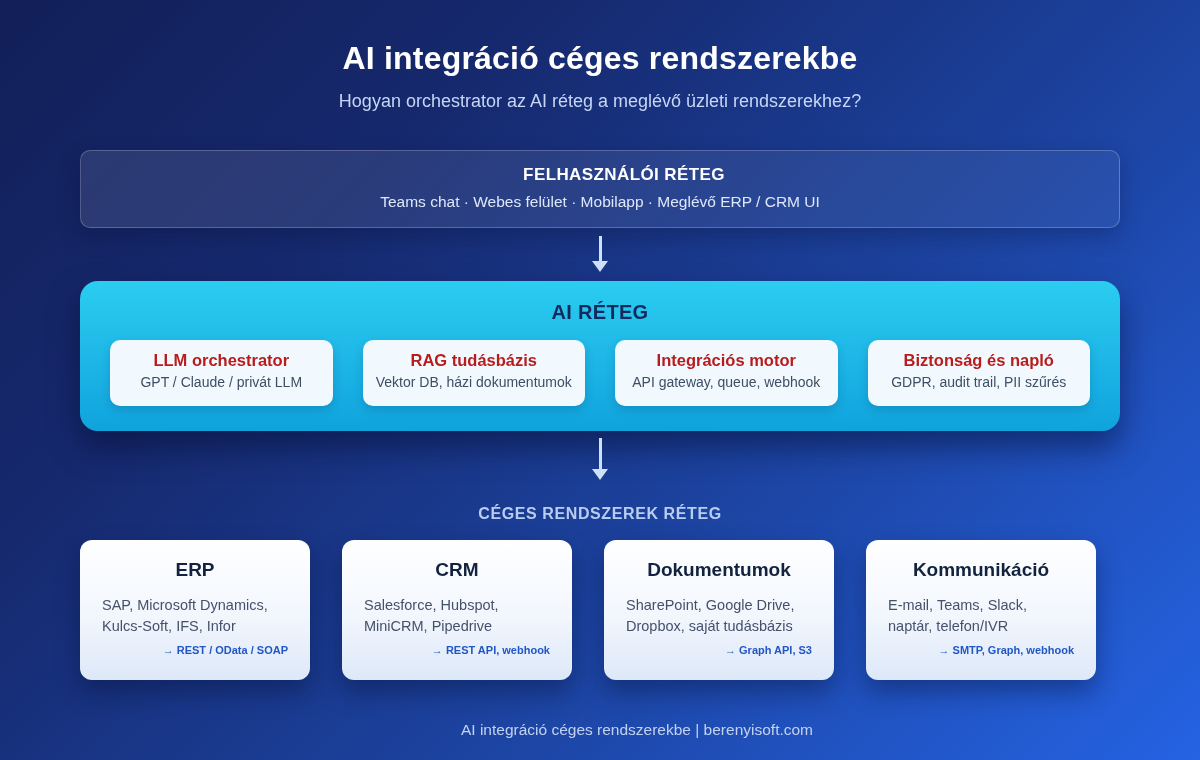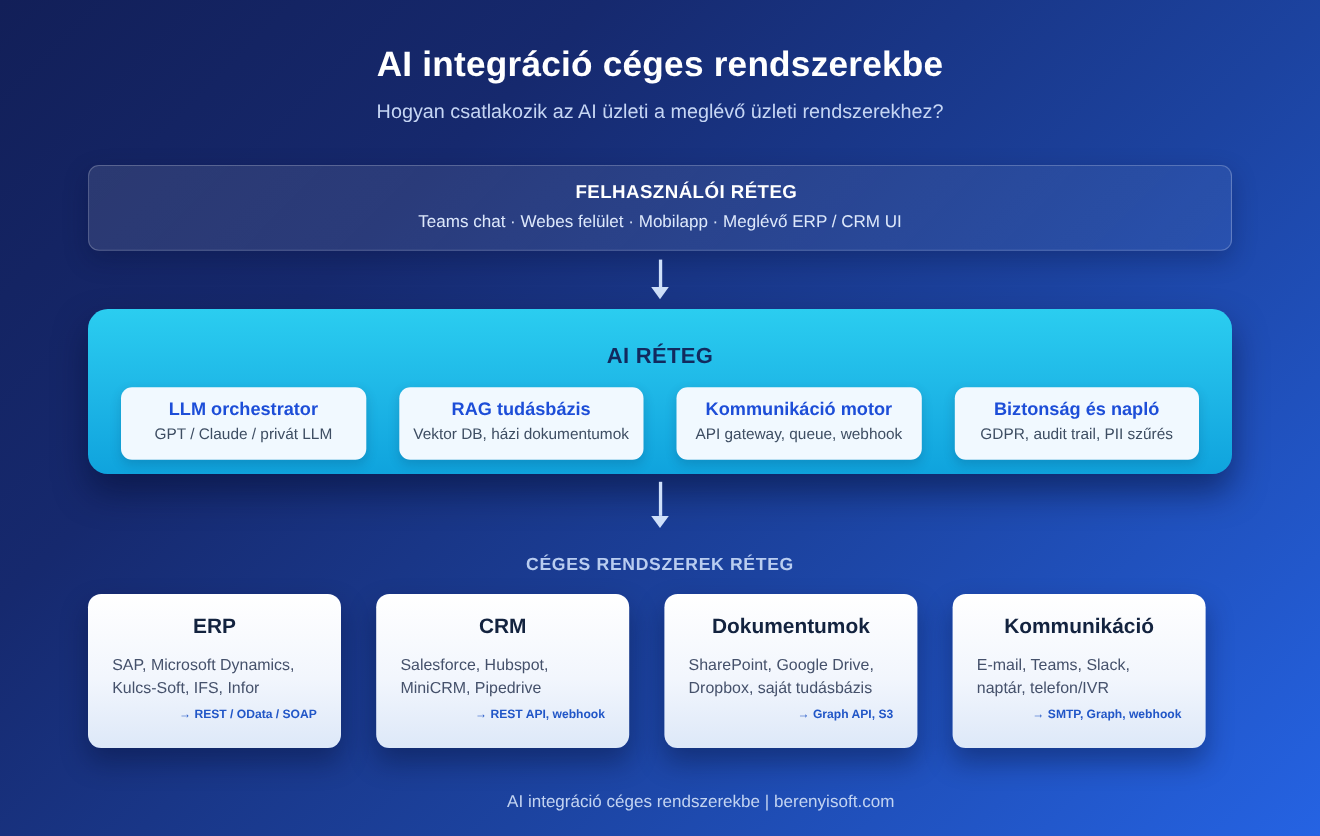--- a/index.html
+++ b/index.html
@@ -88,21 +88,21 @@
   
   .ai-layer {
     position: absolute;
     left: 80px; top: 281px;
     width: 1040px; height: 150px;
     border-radius: 18px;
     background: linear-gradient(180deg, #2bcdf0 0%, #1db5e6 55%, #0fa3dd 100%);
     box-shadow: 0 16px 30px rgba(4,12,48,0.5);
   }
   .ai-layer .ai-title {
-    padding-top: 32px;
+    padding-top: 20px;
     text-align: center;
     color: #122a5e;
     font-size: 20px;
     font-weight: 700;
     letter-spacing: 0.3px;
   }
   .ai-cards {
     display: flex;
     gap: 30px;
     padding: 16px 30px 0 30px;
@@ -110,21 +110,21 @@
   .ai-card {
     flex: 1;
     height: 66px;
     border-radius: 10px;
     background: #f1f9ff;
     box-shadow: 0 4px 10px rgba(6,40,80,0.18);
     text-align: center;
   }
   .ai-card .ai-card-title {
     margin-top: 11px;
-    color: #1d4ed8;
+    color: #b91c1c;
     font-size: 16.5px;
     font-weight: 700;
   }
   .ai-card .ai-card-sub {
     margin-top: 4px;
     color: #3e4e63;
     font-size: 14px;
     text-align: center;
   }
 
@@ -182,21 +182,21 @@
     font-size: 15.5px;
     margin-left: 37px;
   }
 </style>
 </head>
 <body>
 
 <div class="canvas">
 
   <h1 class="page-title">AI integráció céges rendszerekbe</h1>
-  <p class="page-subtitle">Hogyan csatlakozik az AI üzleti a meglévő üzleti rendszerekhez?</p>
+  <p class="page-subtitle">Hogyan orchestrator az AI réteg a meglévő üzleti rendszerekhez?</p>
 
   <section class="user-layer">
     <div class="layer-title">FELHASZNÁLÓI RÉTEG</div>
     <div class="layer-items">Teams chat · Webes felület · Mobilapp · Meglévő ERP / CRM UI</div>
   </section>
 
   <div class="down-arrow arrow-1">
     <span class="shaft"></span>
     <span class="head"></span>
   </div>
@@ -206,21 +206,21 @@
     <div class="ai-cards">
       <div class="ai-card">
         <div class="ai-card-title">LLM orchestrator</div>
         <div class="ai-card-sub">GPT / Claude / privát LLM</div>
       </div>
       <div class="ai-card">
         <div class="ai-card-title">RAG tudásbázis</div>
         <div class="ai-card-sub">Vektor DB, házi dokumentumok</div>
       </div>
       <div class="ai-card">
-        <div class="ai-card-title">Kommunikáció motor</div>
+        <div class="ai-card-title">Integrációs motor</div>
         <div class="ai-card-sub">API gateway, queue, webhook</div>
       </div>
       <div class="ai-card">
         <div class="ai-card-title">Biztonság és napló</div>
         <div class="ai-card-sub">GDPR, audit trail, PII szűrés</div>
       </div>
     </div>
   </section>
 
   <div class="down-arrow arrow-2">

